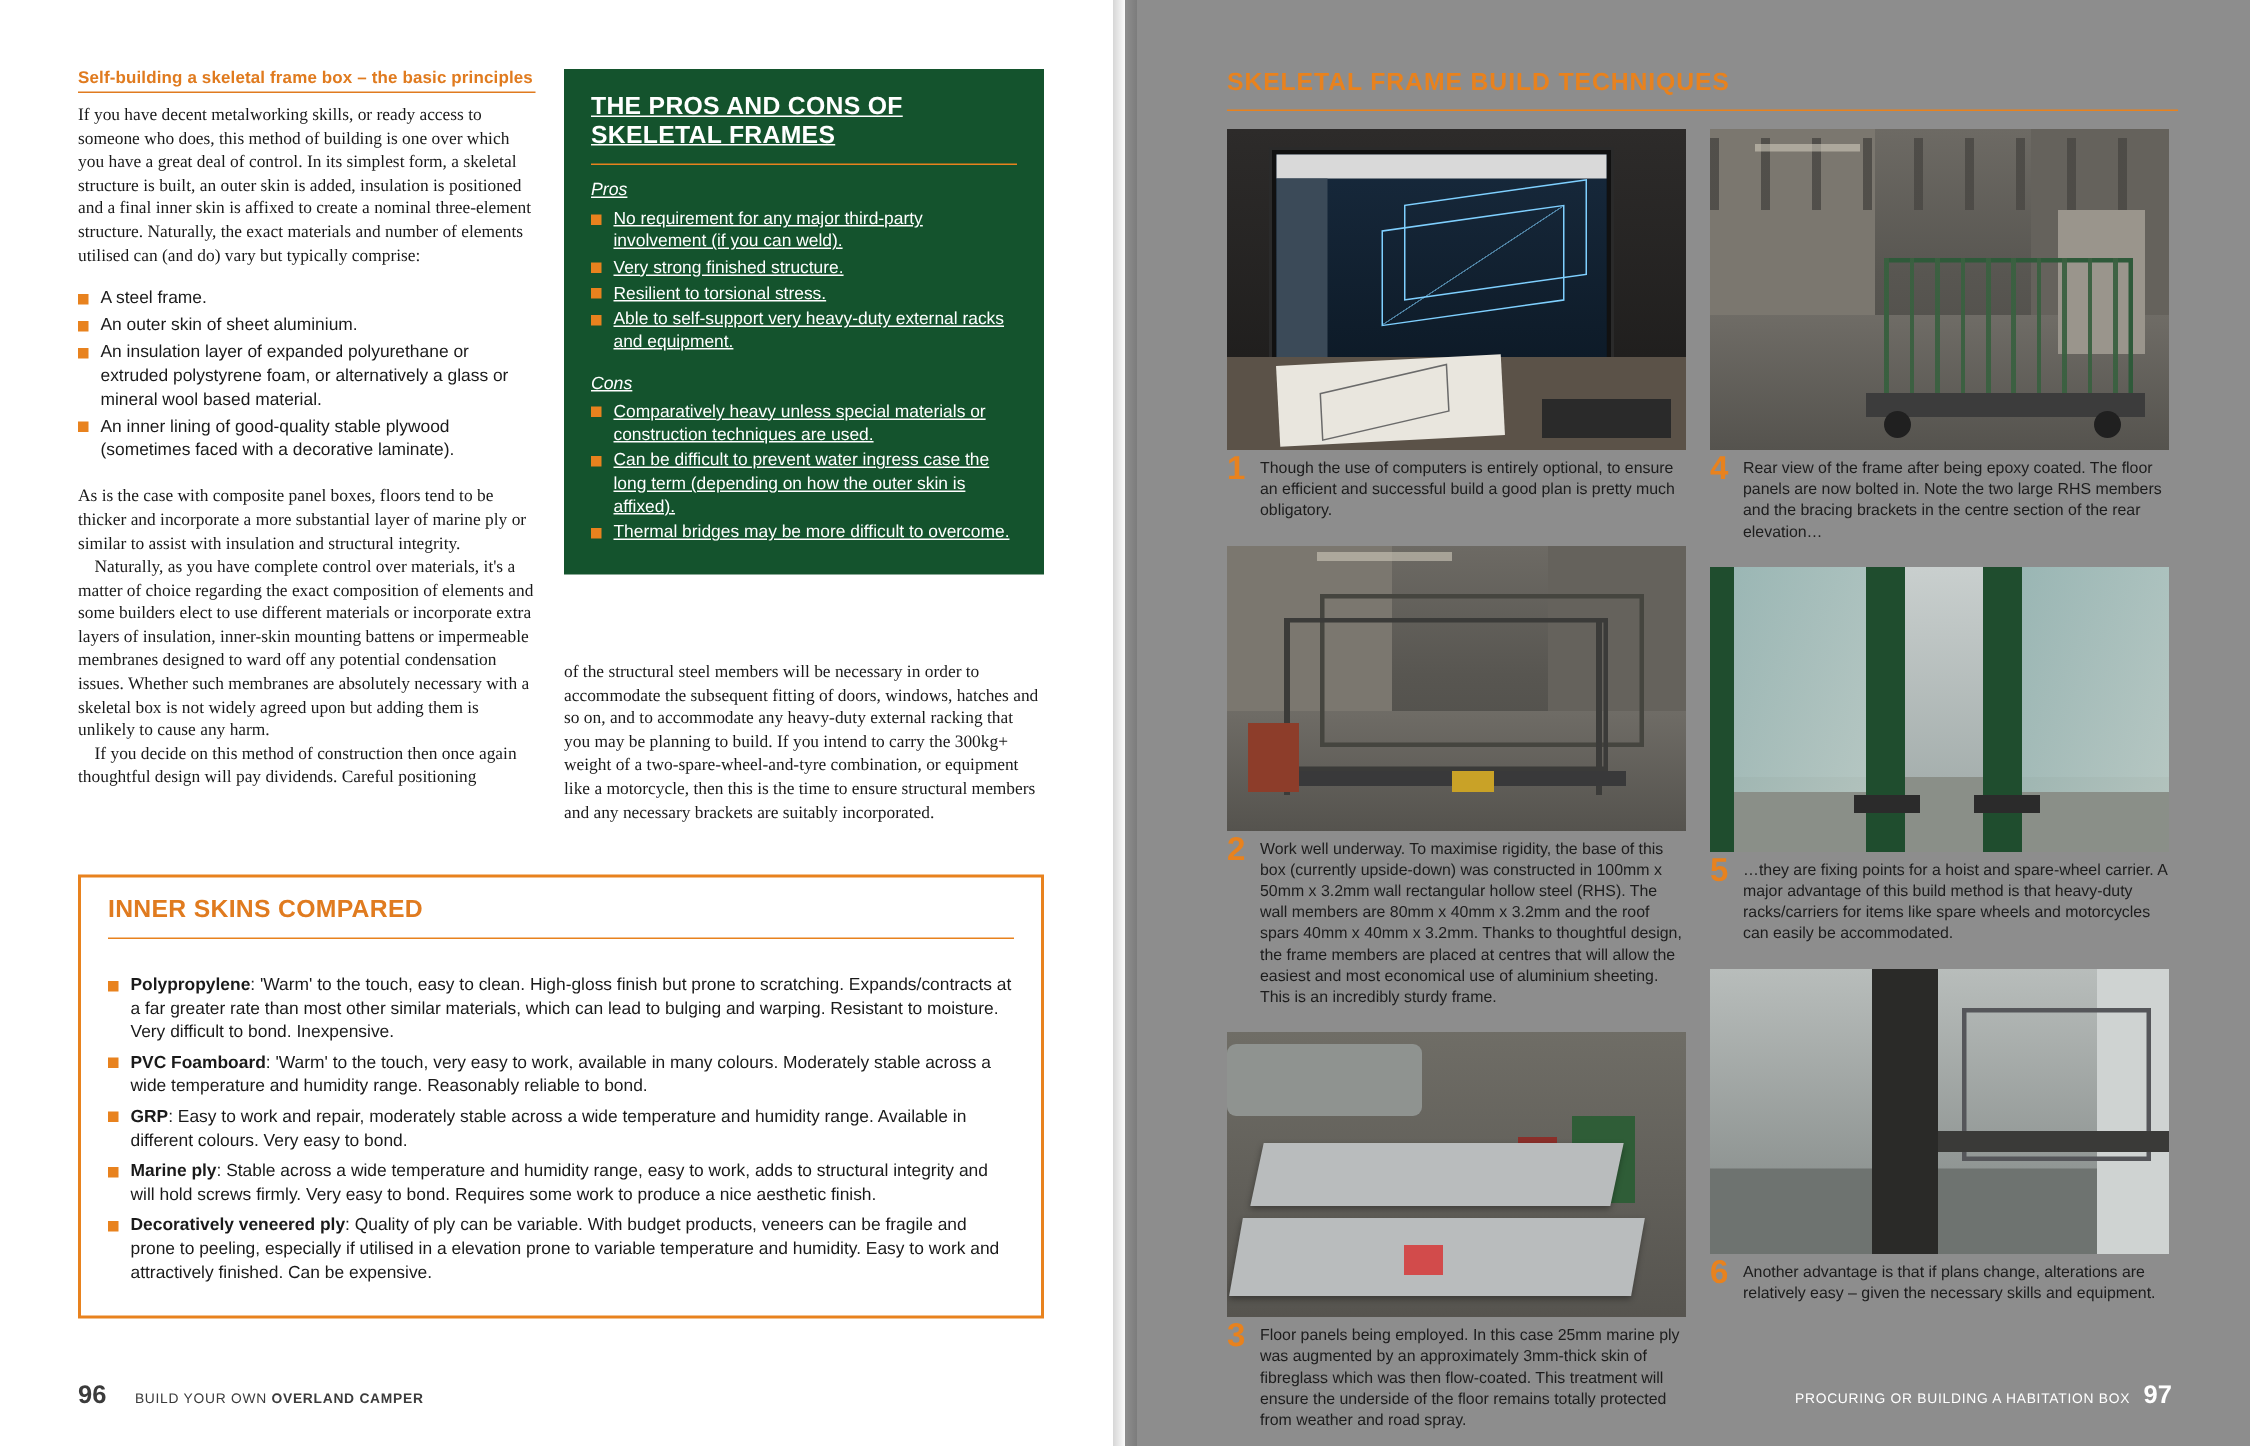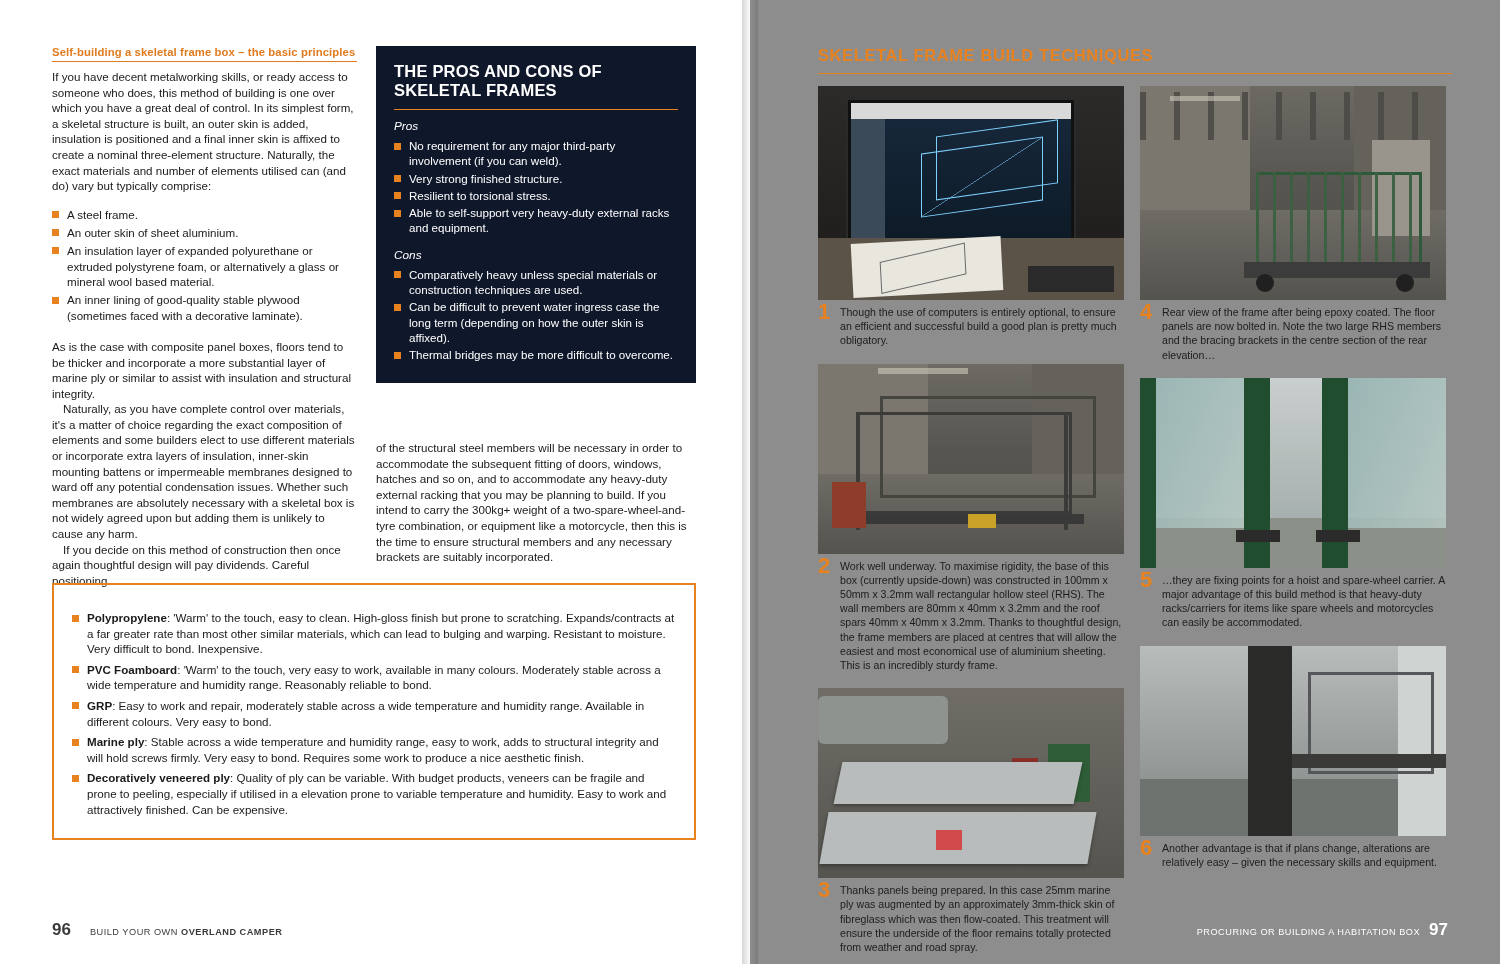--- a/index.html
+++ b/index.html
@@ -62,20 +62,21 @@
     letter-spacing: 0.1px;
   }
   .body-text {
     font-size: 11.6px;
     line-height: 15.6px;
     color: #1a1a1a;
     text-align: left;
   }
   .body-text p {
     margin: 0 0 0 0;
+    font-family: Liberation Serif, serif;
   }
   .body-text p.indent {
     text-indent: 11px;
   }
   .gap {
     height: 13px;
   }
   ul.sq {
     list-style: none;
     margin: 0;
@@ -98,24 +99,25 @@
     height: 7px;
     background: #e8821e;
   }
 
   
   .box-proscons {
     position: absolute;
     left: 376px;
     top: 46px;
     width: 320px;
-    background: #0f172a;
+    background: #14532d;
     padding: 16px 18px 18px 18px;
     box-sizing: border-box;
     color: #ffffff;
+    text-decoration: underline;
   }
   .box-proscons h2 {
     margin: 0 0 9px 0;
     font-size: 16.5px;
     line-height: 19px;
     font-weight: bold;
     letter-spacing: 0.2px;
     color: #ffffff;
     padding-bottom: 9px;
     border-bottom: 1.7px solid #e8821e;
@@ -397,20 +399,21 @@
         <li>Can be difficult to prevent water ingress case the long term (depending on how the outer skin is affixed).</li>
         <li>Thermal bridges may be more difficult to overcome.</li>
       </ul>
     </div>
 
     <div class="l-col2-cont body-text">
       <p>of the structural steel members will be necessary in order to accommodate the subsequent fitting of doors, windows, hatches and so on, and to accommodate any heavy-duty external racking that you may be planning to build. If you intend to carry the 300kg+ weight of a two-spare-wheel-and-tyre combination, or equipment like a motorcycle, then this is the time to ensure structural members and any necessary brackets are suitably incorporated.</p>
     </div>
 
     <div class="box-inner-skins">
+      <h2>INNER SKINS COMPARED</h2>
       <div class="gap"></div>
       <ul class="sq sq-tight">
         <li>
           <span class="mat-name">Polypropylene</span><span>: 'Warm' to the touch, easy to clean. High-gloss finish but prone to scratching. Expands/contracts at a far greater rate than most other similar materials, which can lead to bulging and warping. Resistant to moisture. Very difficult to bond. Inexpensive.</span>
         </li>
         <li>
           <span class="mat-name">PVC Foamboard</span><span>: 'Warm' to the touch, very easy to work, available in many colours. Moderately stable across a wide temperature and humidity range. Reasonably reliable to bond.</span>
         </li>
         <li>
           <span class="mat-name">GRP</span><span>: Easy to work and repair, moderately stable across a wide temperature and humidity range. Available in different colours. Very easy to bond.</span>
@@ -482,21 +485,21 @@
             <div class="pipe"></div>
             <div class="green"></div>
             <div class="red"></div>
             <div class="panel" style="left:20px;top:74px;width:240px;height:42px;transform:skewX(-12deg)"></div>
             <div class="panel" style="left:6px;top:124px;width:268px;height:52px;transform:skewX(-10deg)"></div>
             <div class="tin"></div>
           </div>
         </div>
         <div class="caption">
           <span class="num">3</span>
-          <p>Thanks panels being prepared. In this case 25mm marine ply was augmented by an approximately 3mm-thick skin of fibreglass which was then flow-coated. This treatment will ensure the underside of the floor remains totally protected from weather and road spray.</p>
+          <p>Floor panels being employed. In this case 25mm marine ply was augmented by an approximately 3mm-thick skin of fibreglass which was then flow-coated. This treatment will ensure the underside of the floor remains totally protected from weather and road spray.</p>
         </div>
       </div>
 
       <div class="pcol right">
 
         <div class="photo shop p4" style="height:214px">
           <div class="ph-inner">
             <div class="wallA"></div>
               <div class="wallB"></div>
               <div class="floor"></div>

